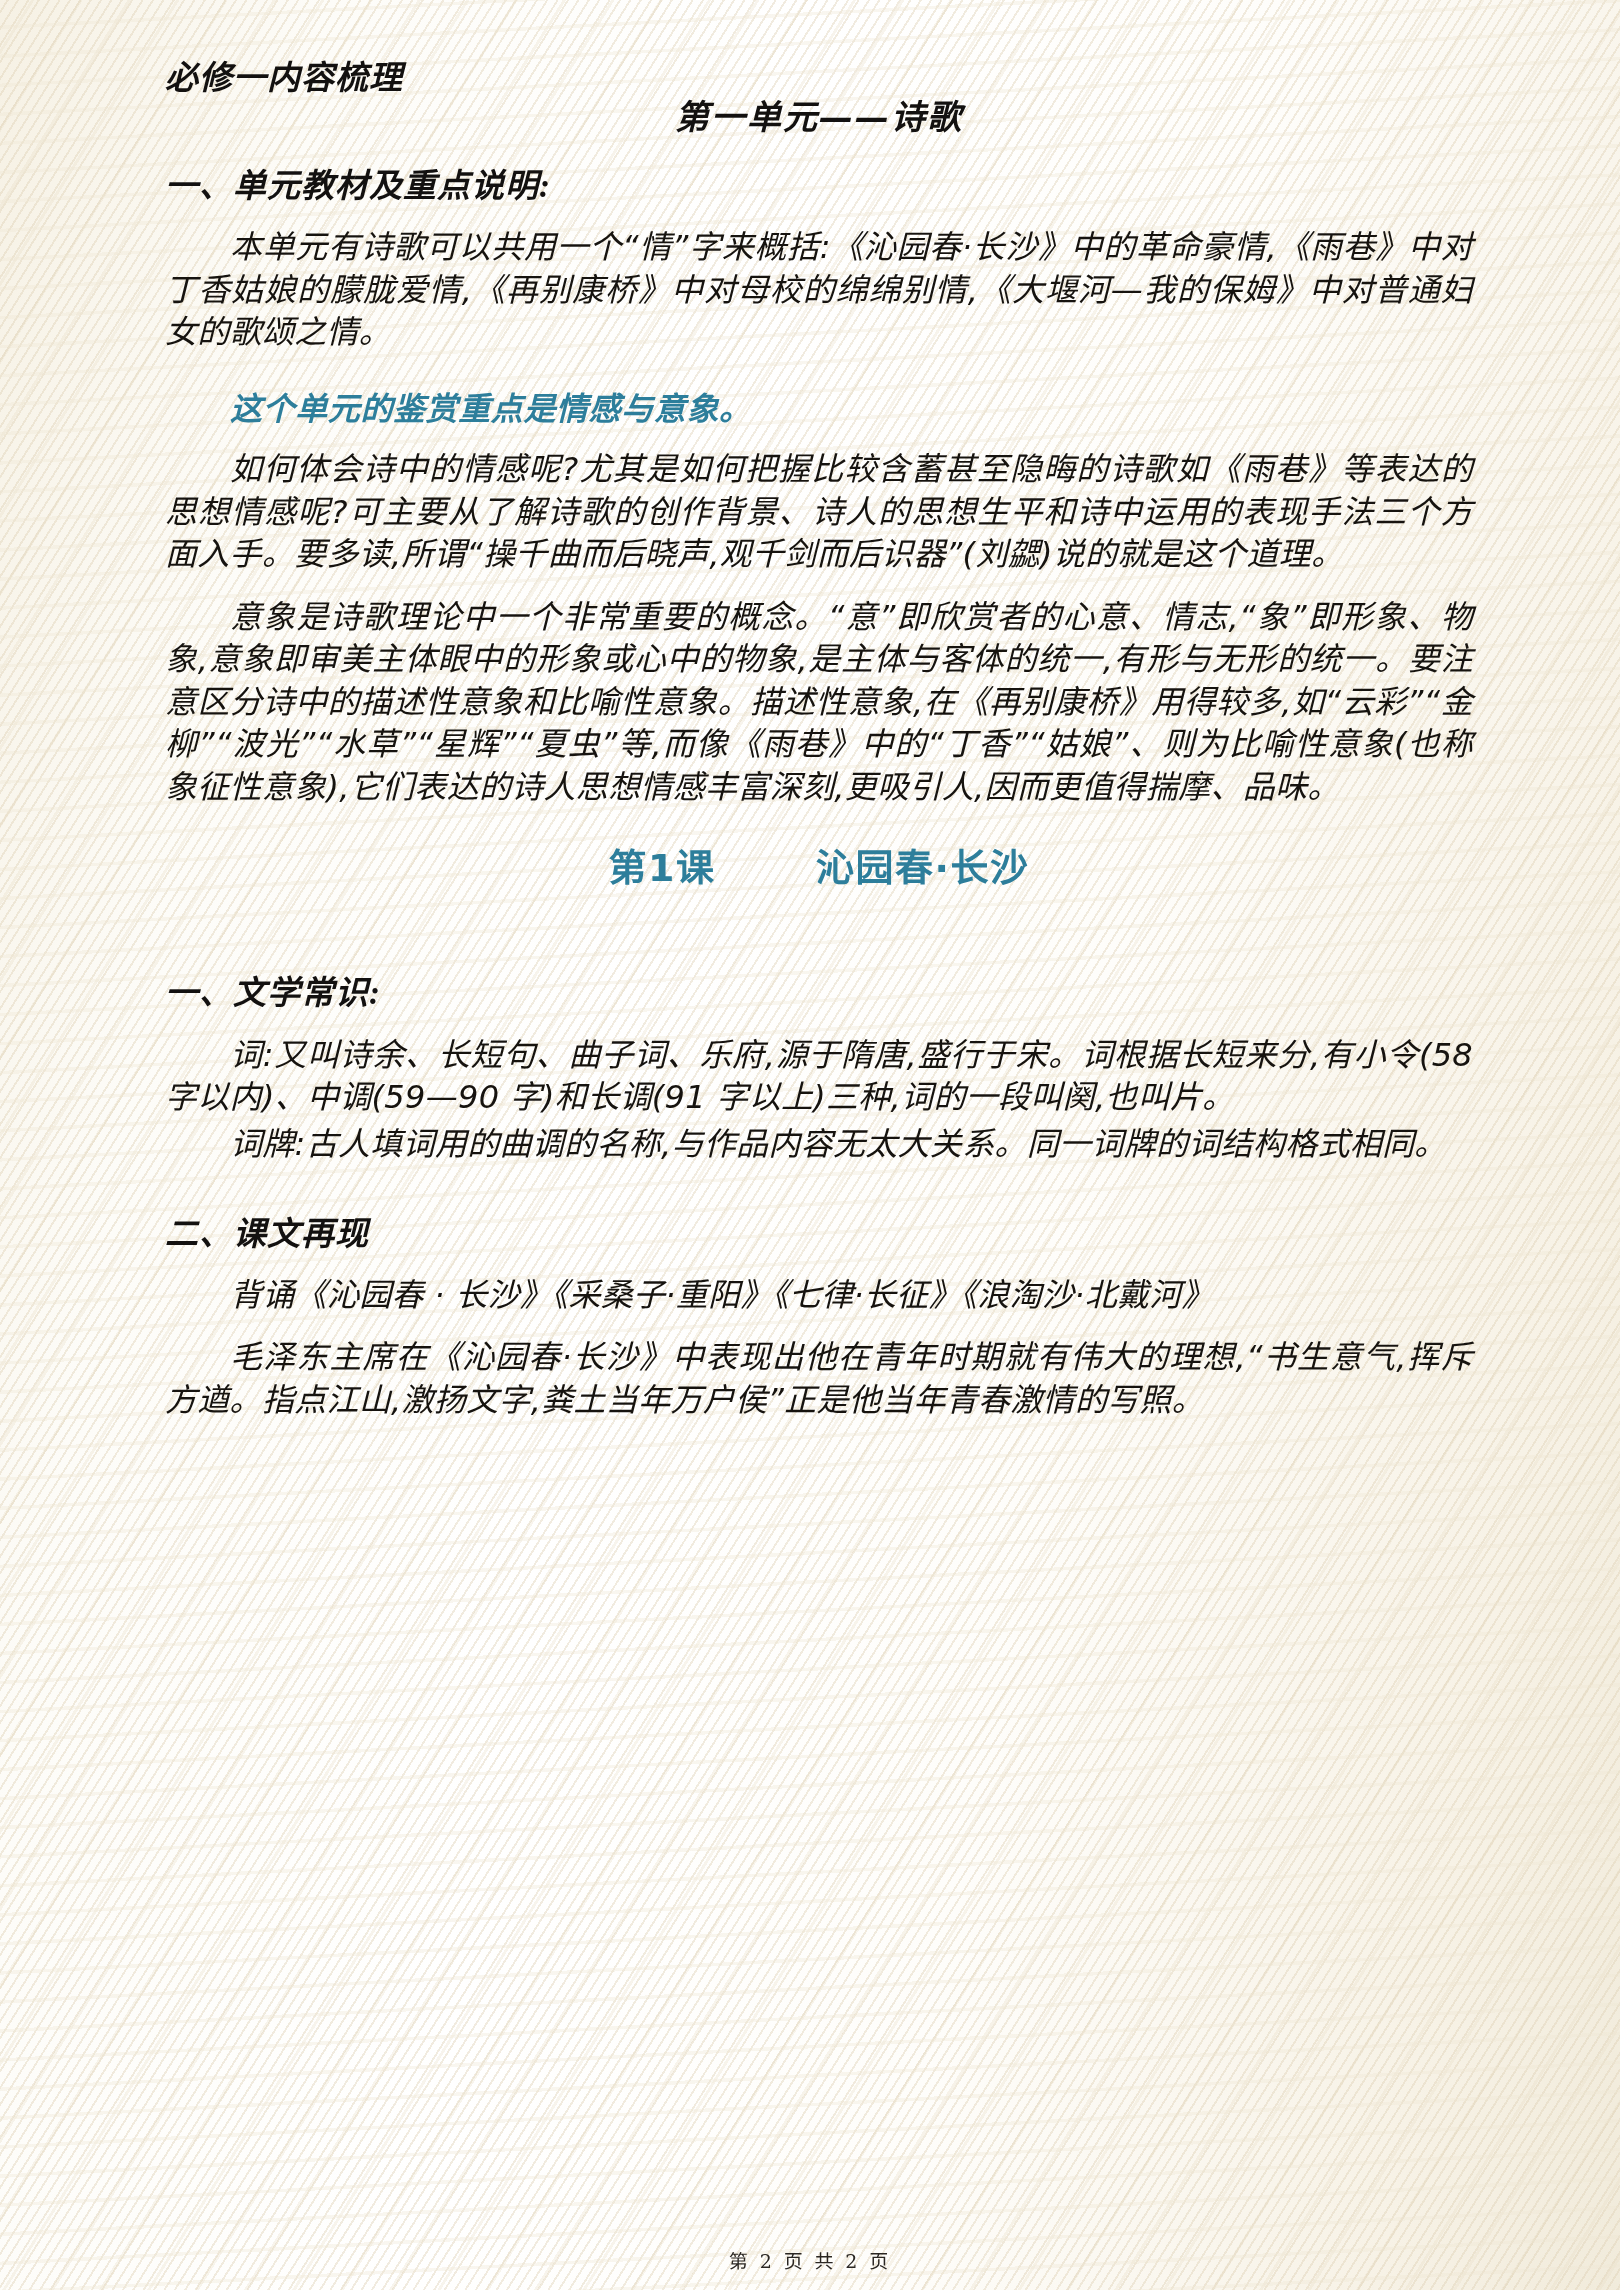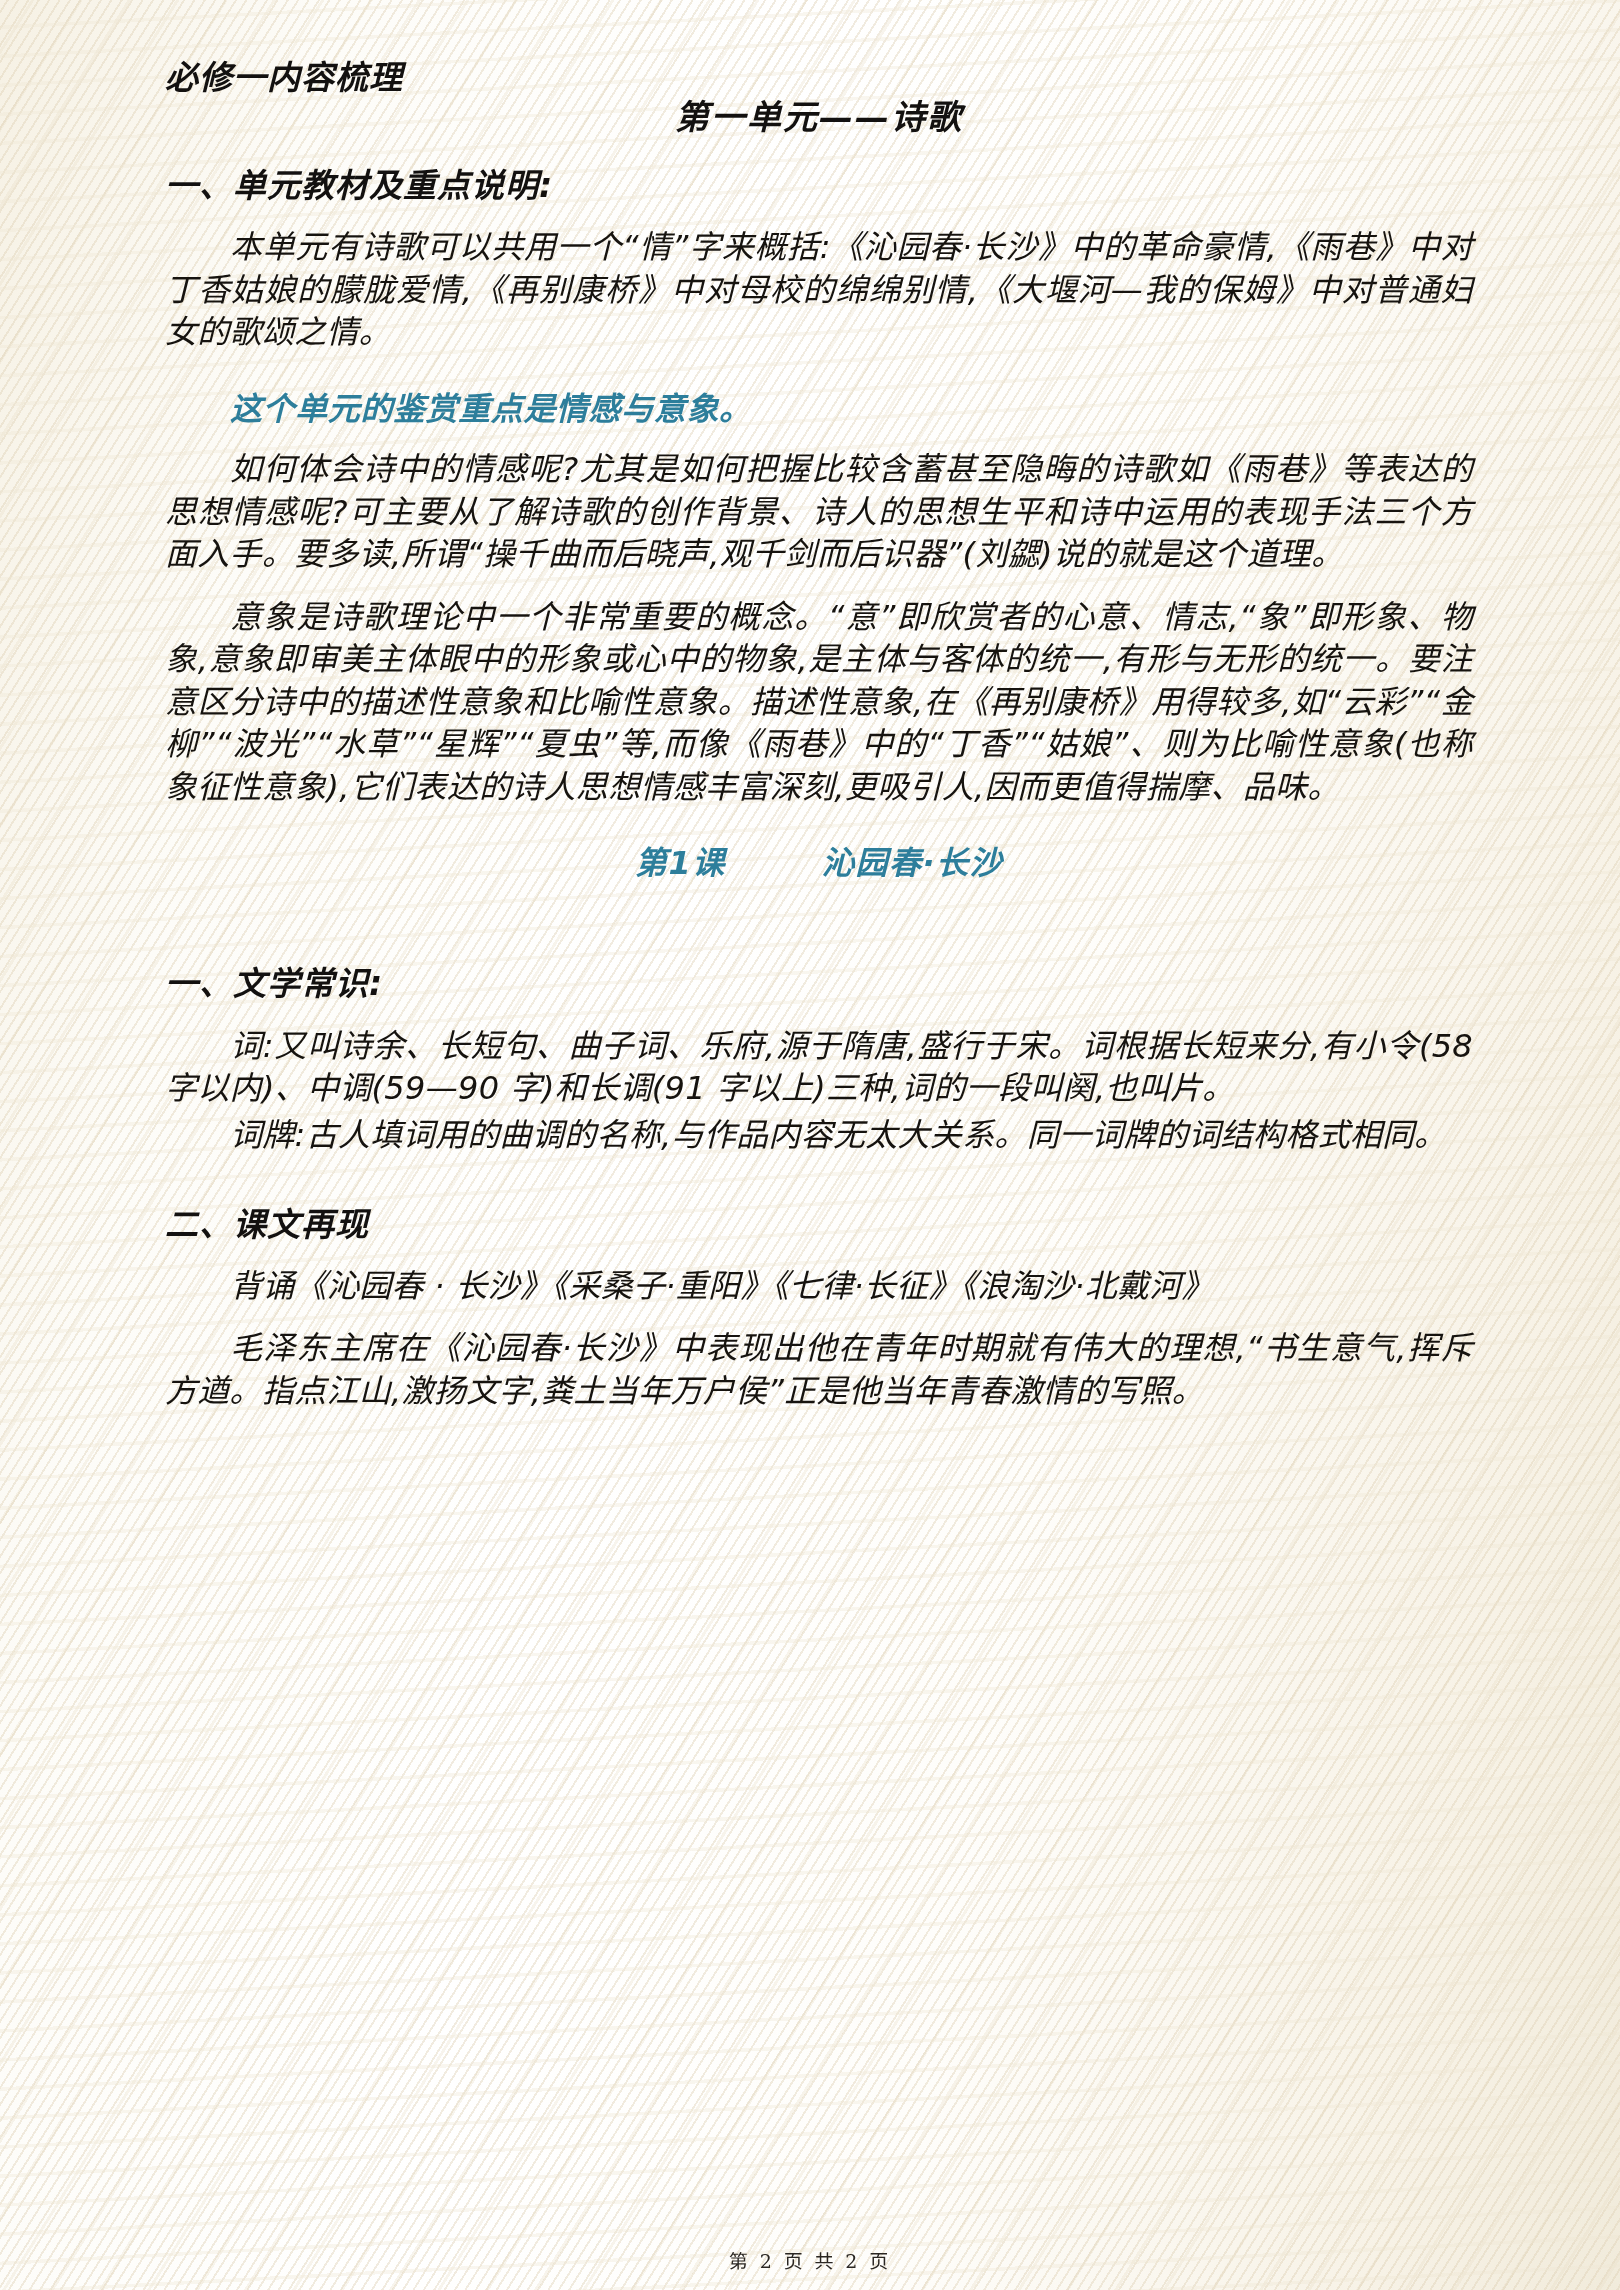--- a/index.html
+++ b/index.html
@@ -112,20 +112,21 @@
     font-style: italic;
   }
 
   h2.section {
     margin: 25.5px 0 0 0;
     font-size: 33px;
     font-weight: 700;
     letter-spacing: 1px;
     color: #131110;
     font-style: italic;
+    font-family: Liberation Serif, serif;
   }
 
   h2.section.plain {
     font-weight: 600;
     margin-top: 45px;
   }
 
   p.body {
     margin: 19.6px 0 0 0;
     font-size: 32px;
@@ -148,25 +149,24 @@
     font-size: 32px;
     font-weight: 700;
     color: #2d7e9b;
     letter-spacing: 0.6px;
     font-style: italic;
   }
 
   h3.lesson {
     margin: 29px 0 0 0;
     text-align: center;
-    font-size: 32px;
+    font-size: 38px;
     font-weight: 700;
     color: #2d7e9b;
     letter-spacing: 1.5px;
-    font-style: italic;
   }
 
   h3.lesson .gap {
     display: inline-block;
     width: 71px;
   }
 
   .spacer-sm { height: 15.7px; }
   .spacer-md { height: 29px; }
 

